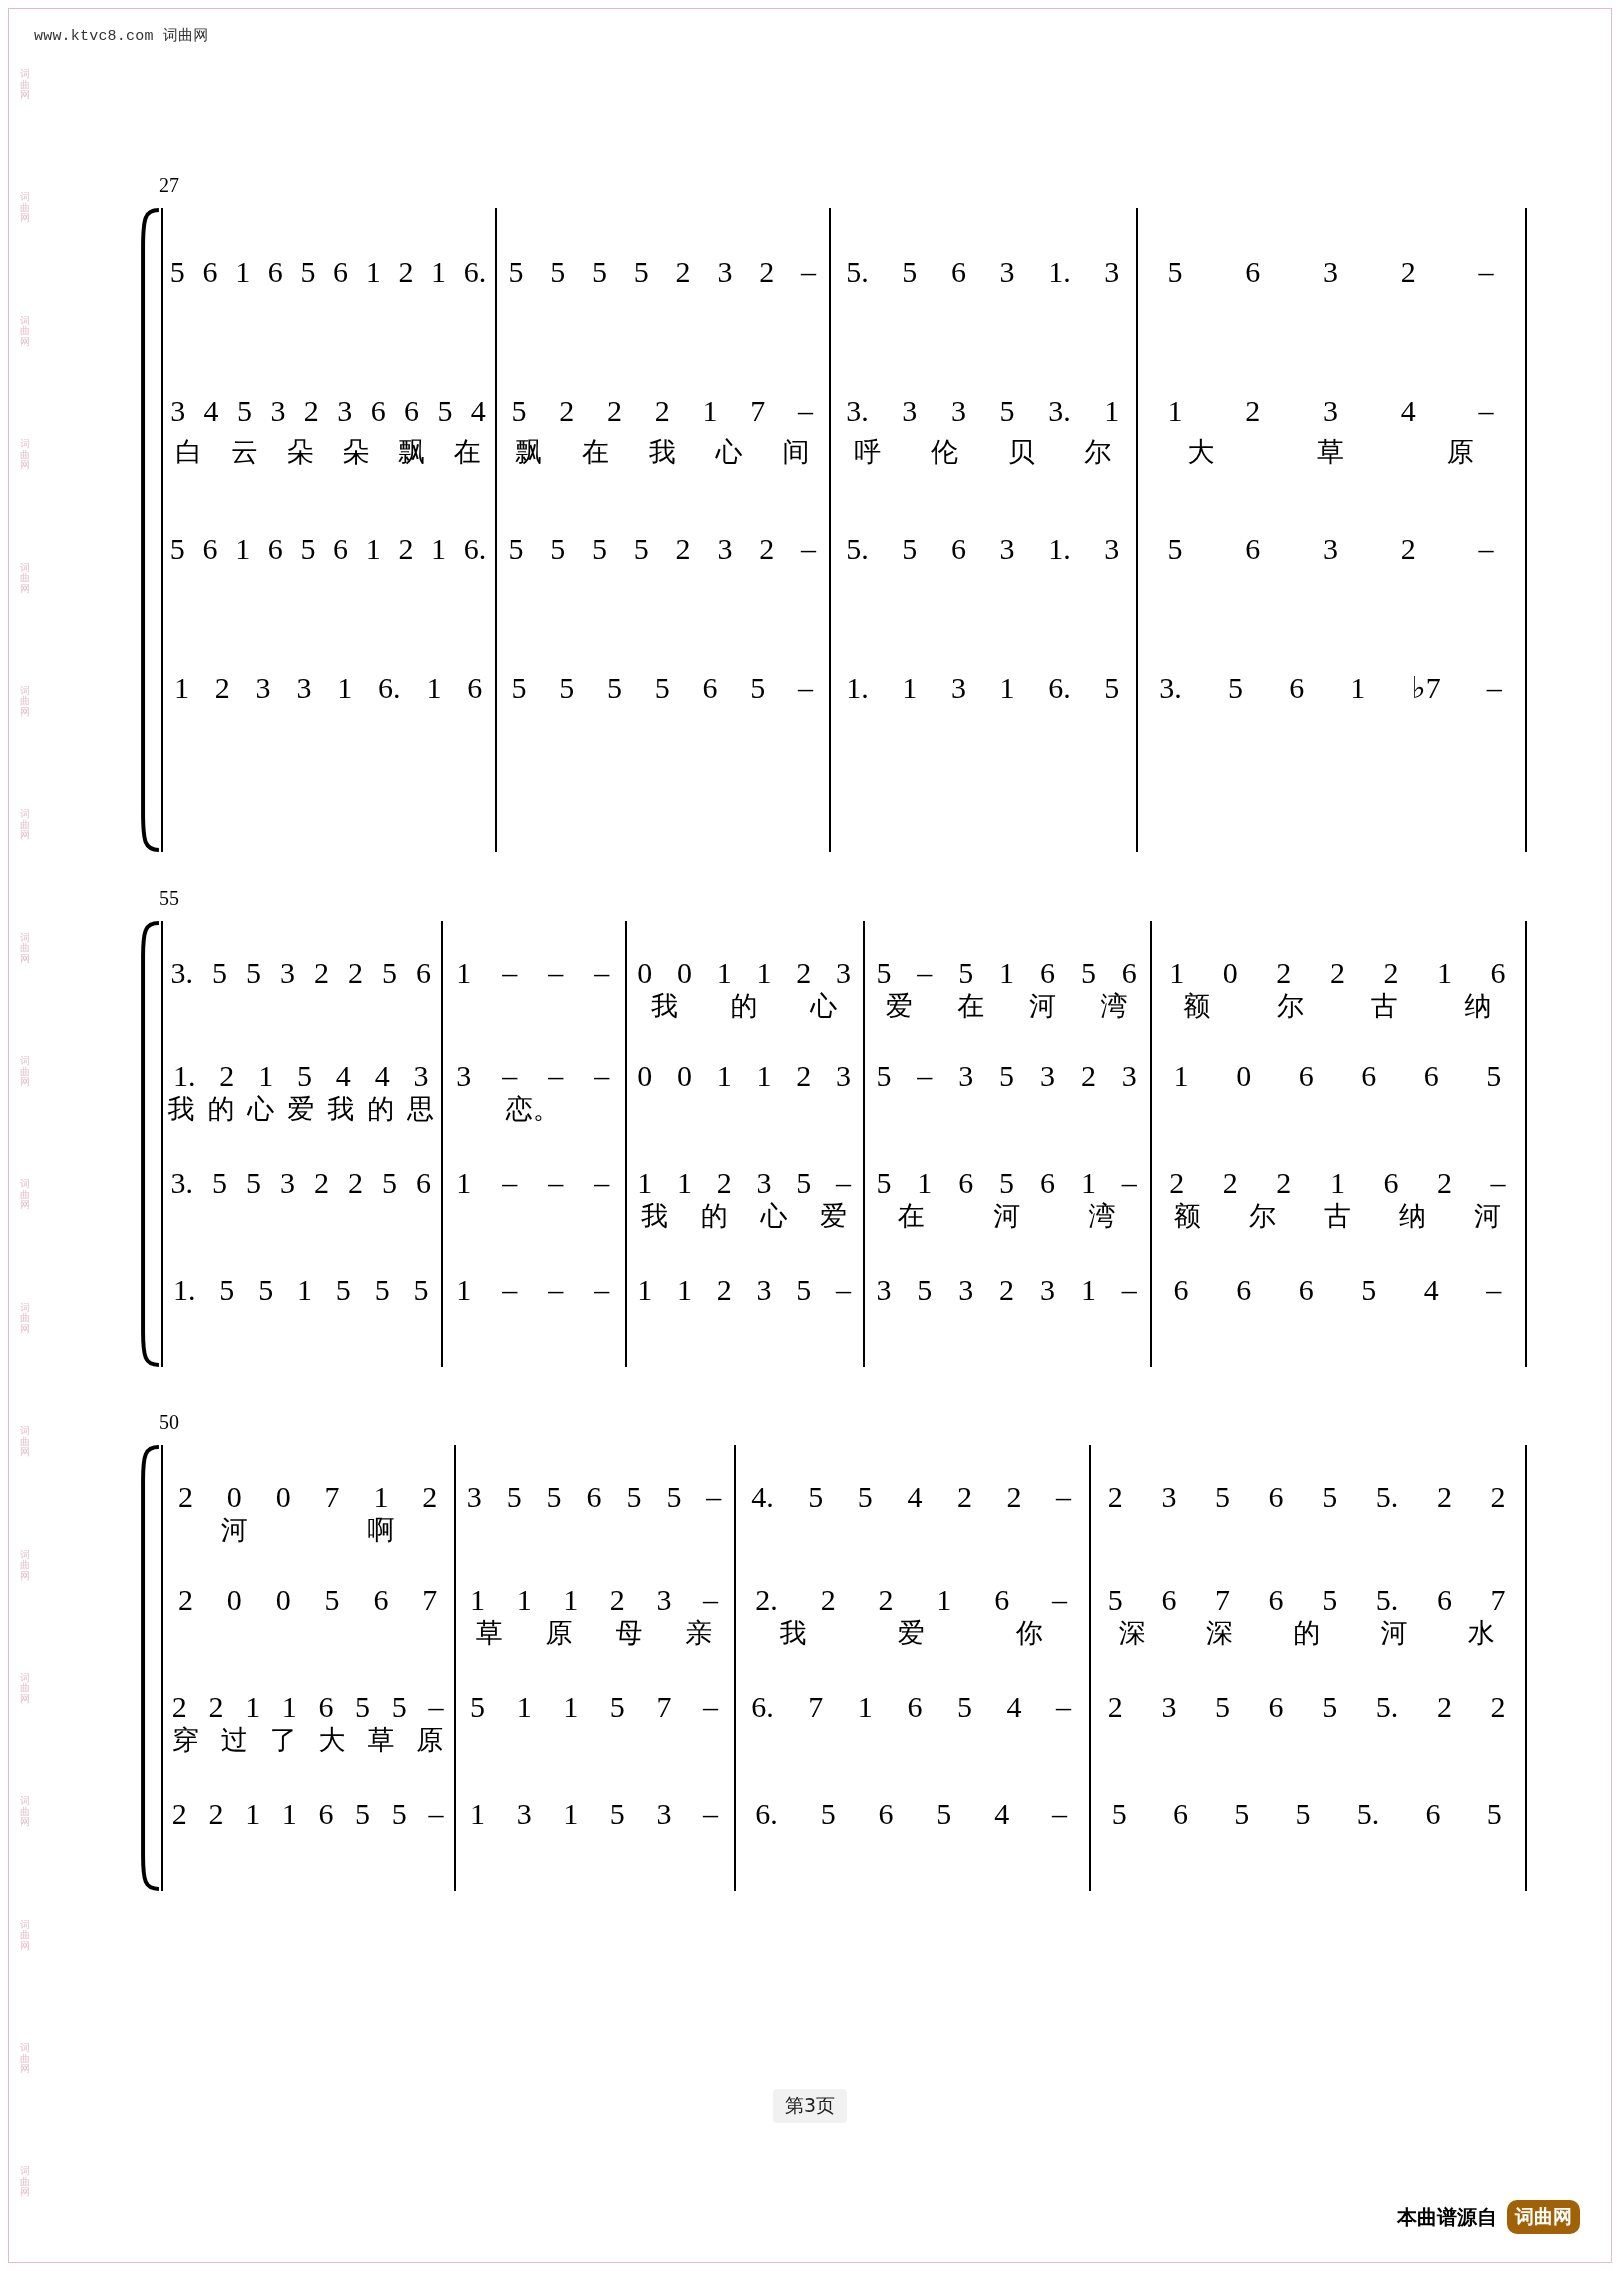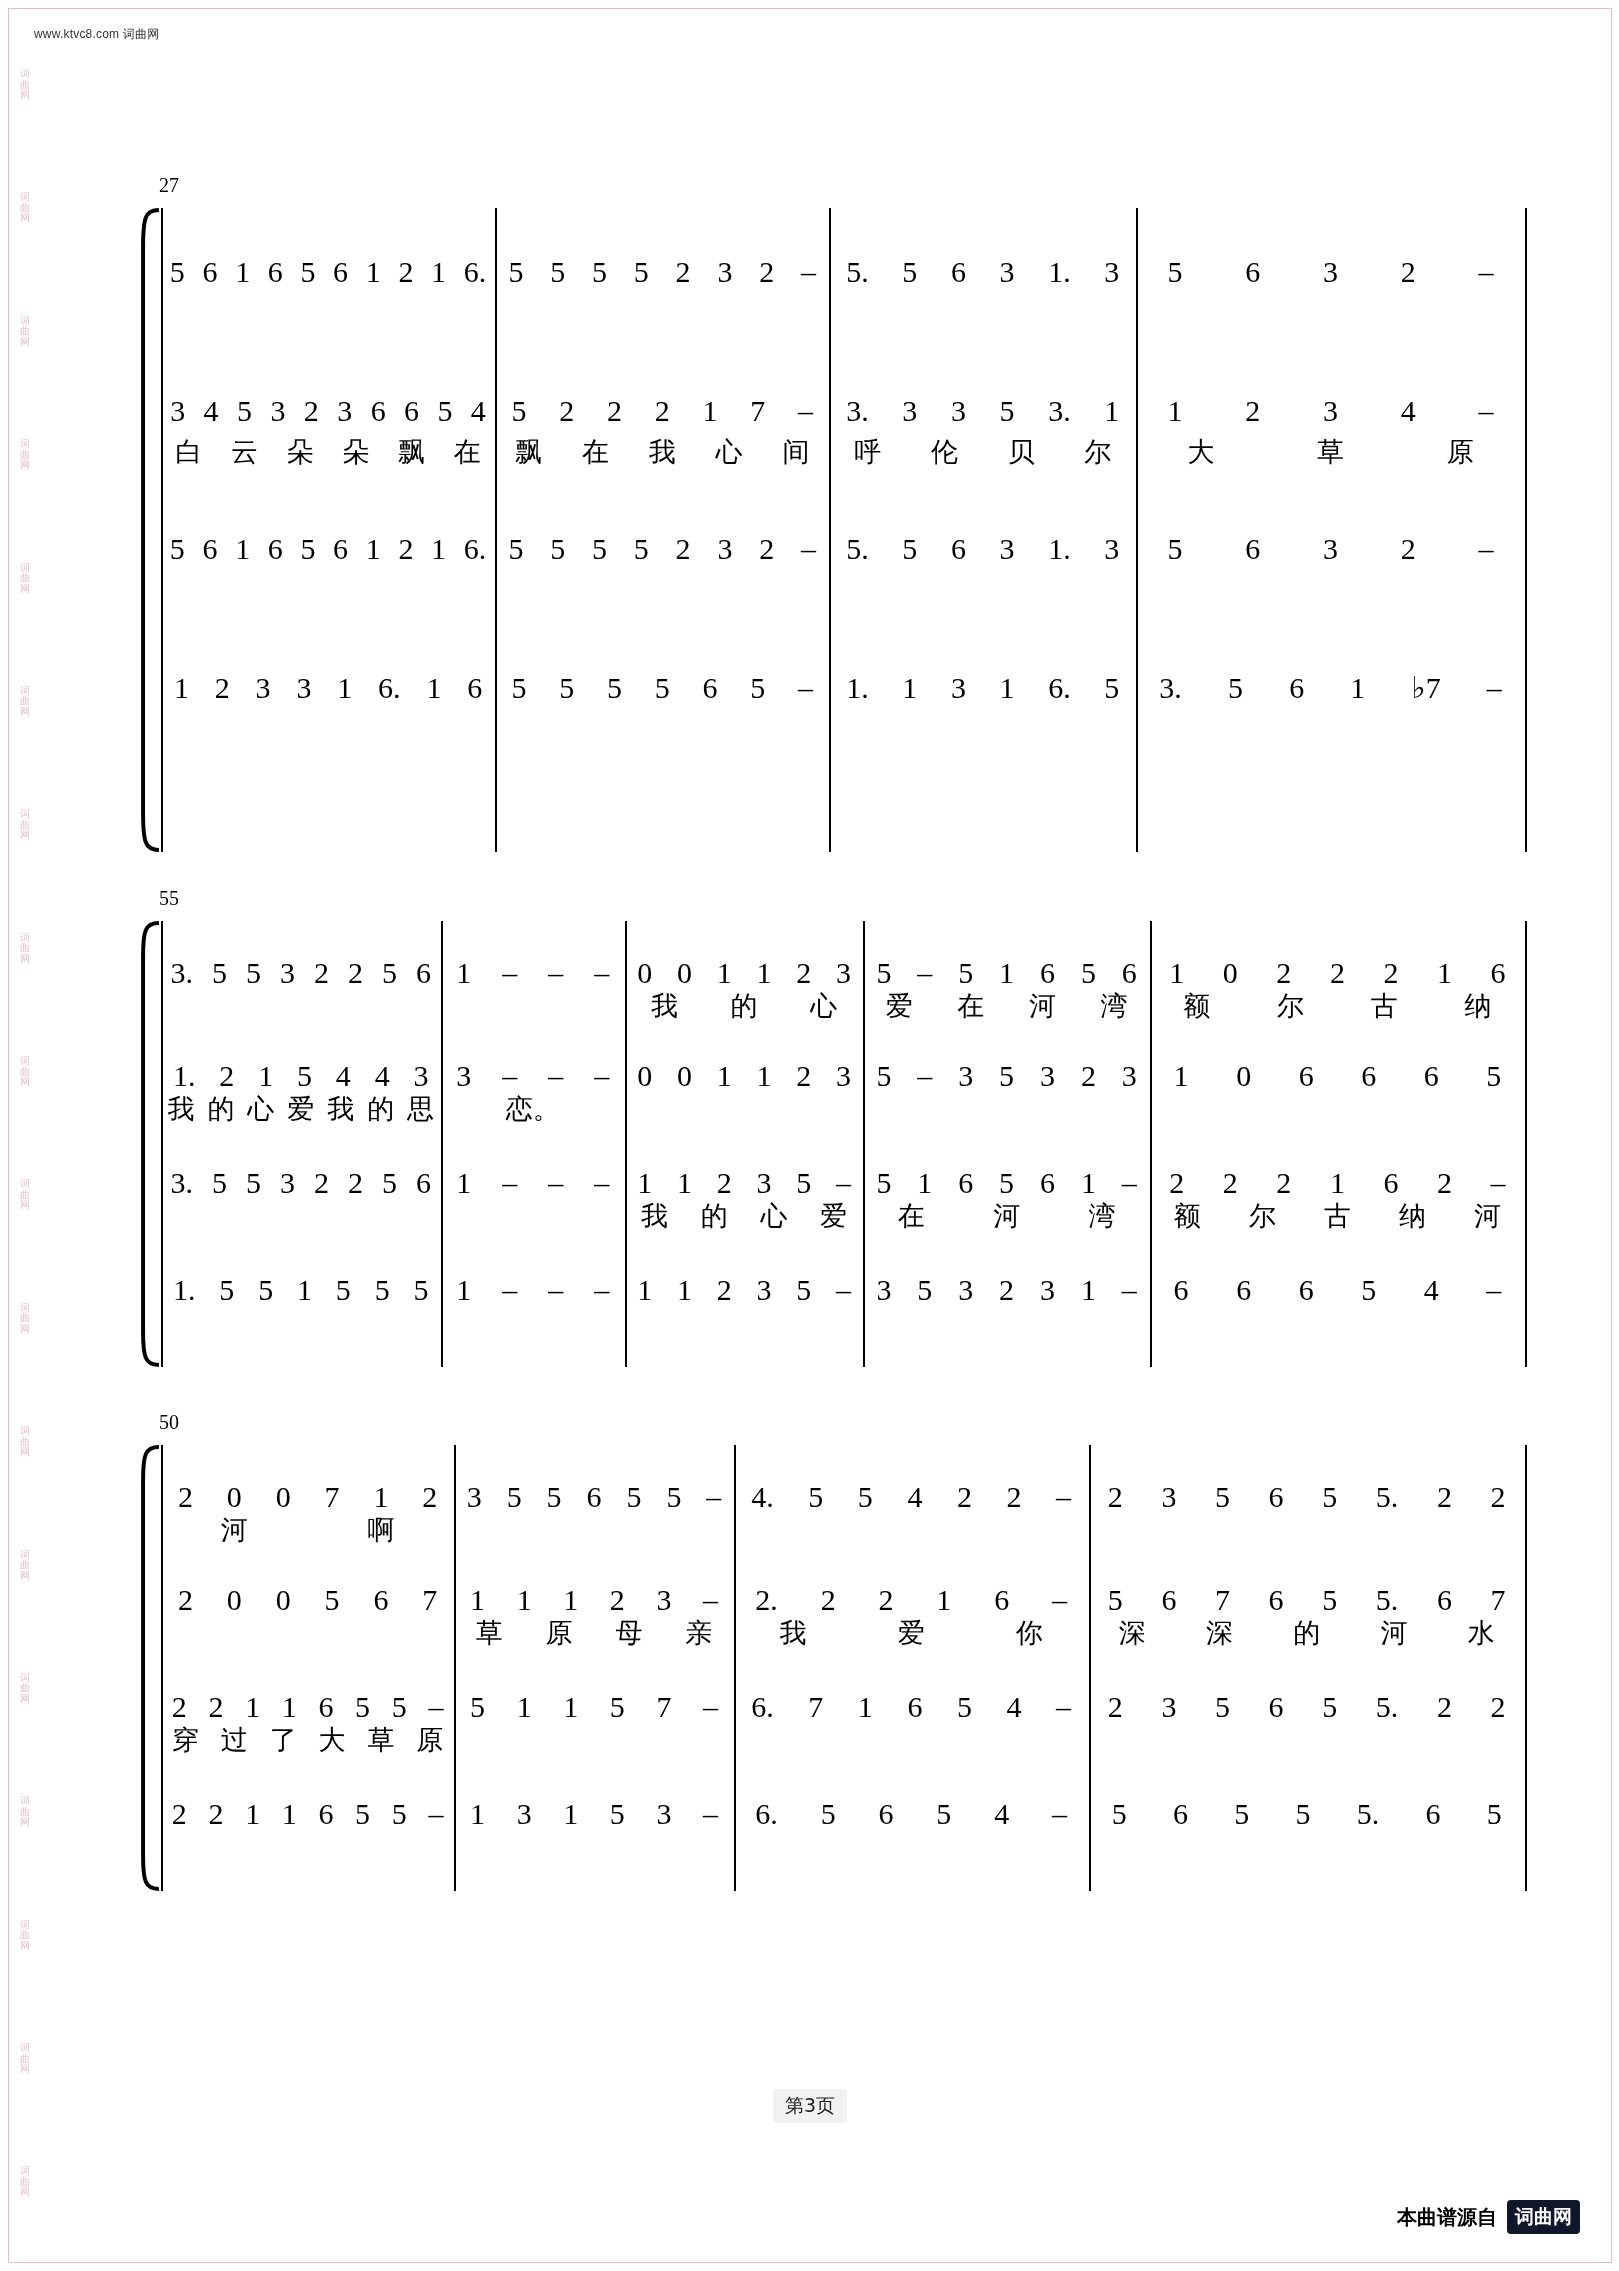--- a/index.html
+++ b/index.html
@@ -11,22 +11,22 @@
     overflow:hidden;
   }
   
   .page-frame{
     position:absolute; left:8px; top:8px; right:8px; bottom:8px;
     border:1px solid #e8b9c6;
     box-sizing:border-box;
   }
   .site-url{
     position:absolute; left:34px; top:26px;
-    font-size:12px; color:#333; letter-spacing:0.2px;
-    font-family:Liberation Sans, sans-serif;
+    font-size:15px; color:#333; letter-spacing:0.2px;
+    font-family:Liberation Mono, monospace;
     white-space:nowrap;
   }
   .watermark-col{
     position:absolute; top:69px; left:12px;
     width:26px; height:2129px;
     display:flex; flex-direction:column; justify-content:space-between;
     pointer-events:none;
   }
   .wm{
     font-size:10px; color:#e3c3cd; line-height:1.05;
@@ -101,22 +101,22 @@
   }
   .footer{
     position:absolute; right:40px; top:2200px;
     display:flex; align-items:center; gap:10px;
   }
   .footer .f-text{
     font-size:20px; font-weight:bold; color:#000;
     font-family:"DejaVu Sans", sans-serif;
   }
   .footer .f-logo{
-    background:#0f172a; color:#fff; font-size:19px; font-weight:bold;
-    padding:4px 8px; border-radius:4px;
+    background:#a16207; color:#fff; font-size:19px; font-weight:bold;
+    padding:4px 8px; border-radius:10px;
     font-family:"DejaVu Sans", sans-serif;
   }
 </style>
 </head>
 <body>
 
 <div class="page-frame"></div>
 
 <div class="site-url">www.ktvc8.com  词曲网</div>
 

